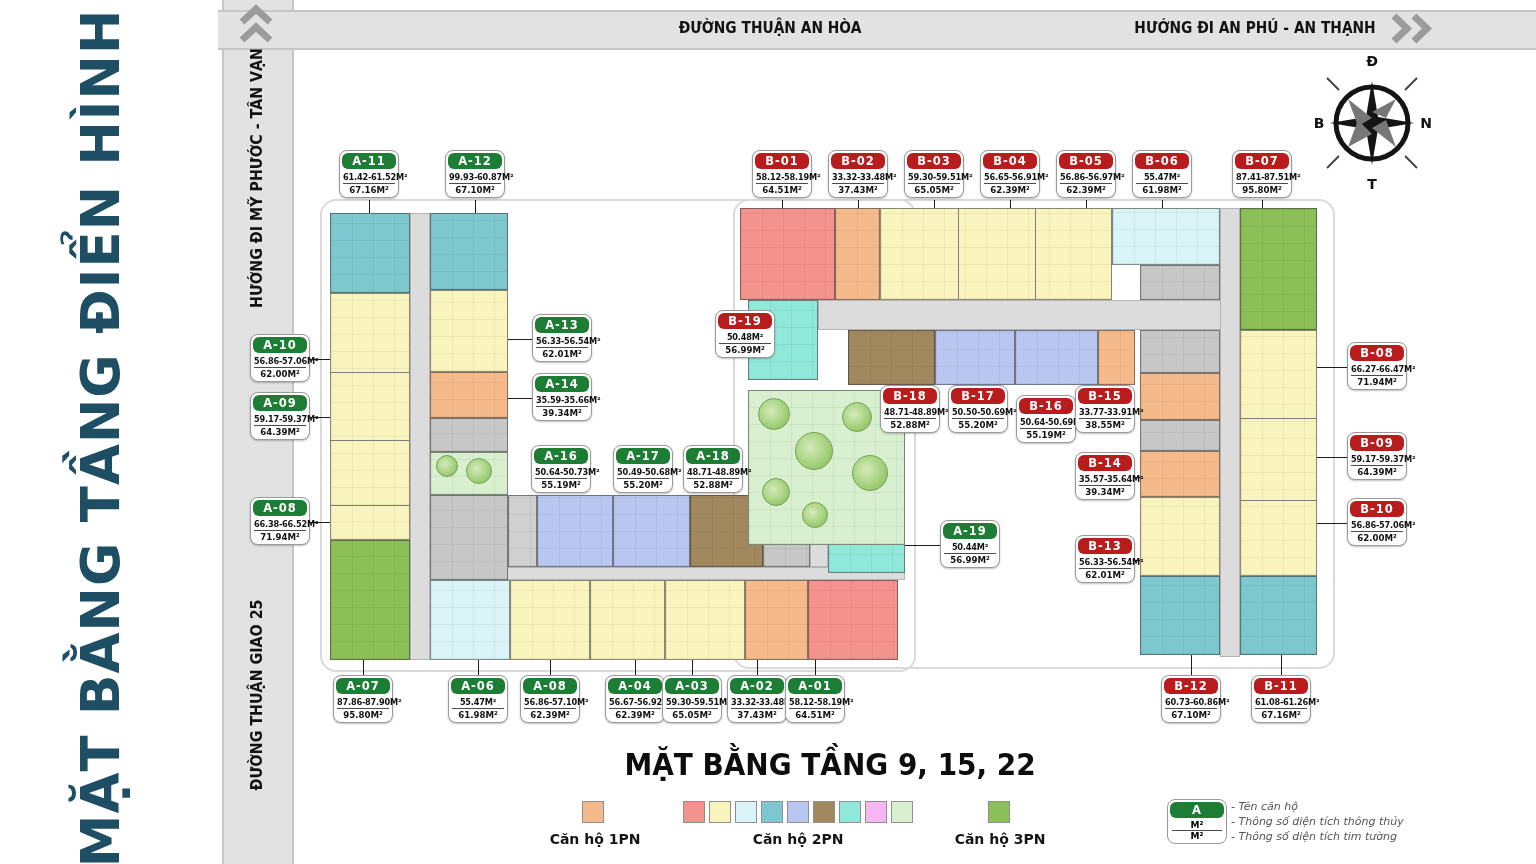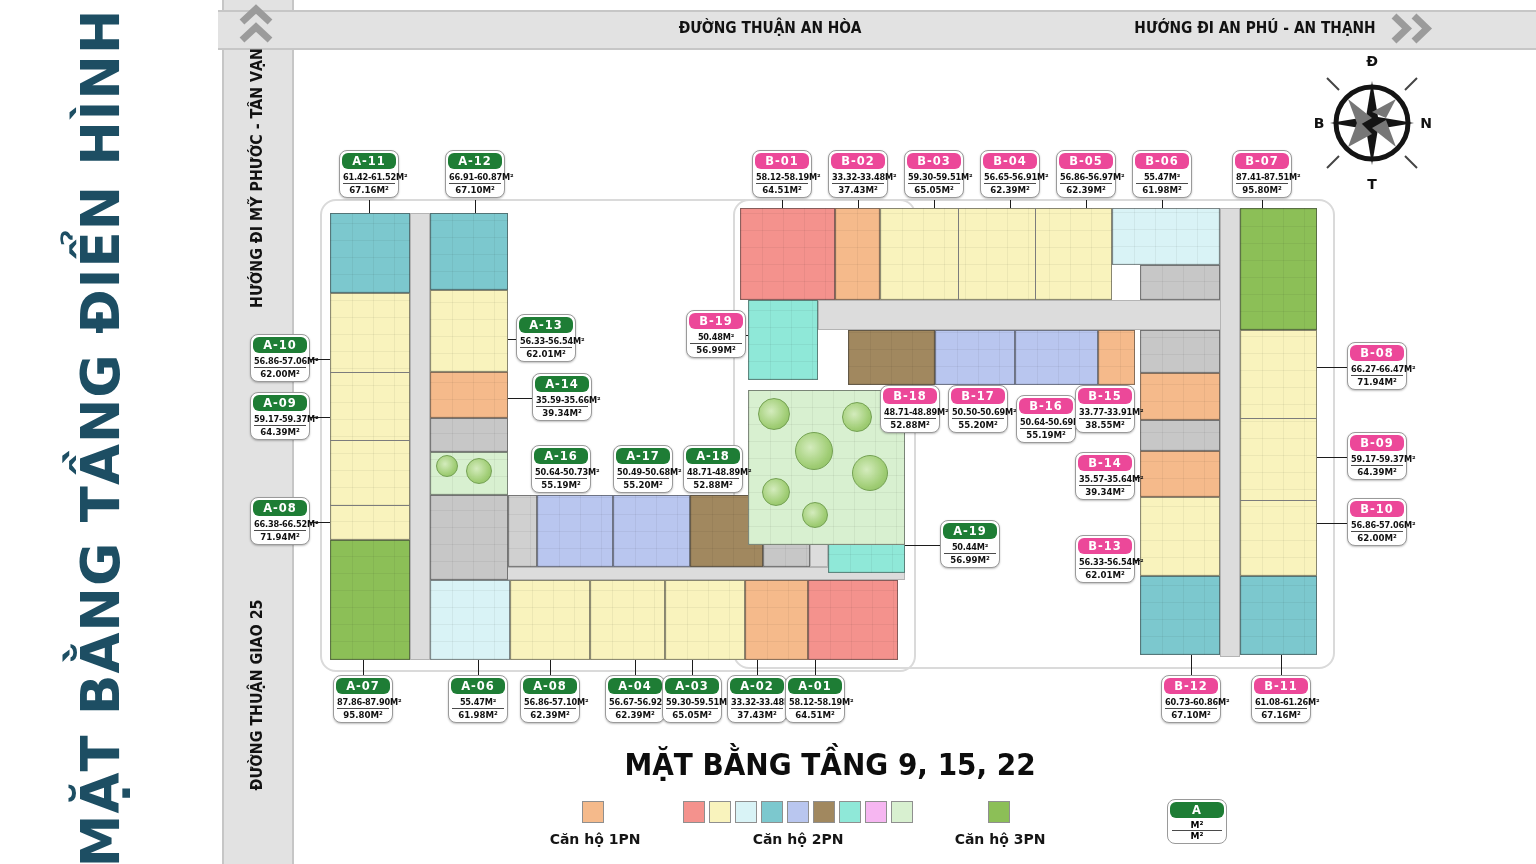--- a/index.html
+++ b/index.html
@@ -28,21 +28,21 @@
   .cor{position:absolute;background:#dcdcdc;border:1px solid rgba(120,120,120,.4);box-sizing:border-box;}
   .wall{position:absolute;background:#7c7c7c;}
   .tree{position:absolute;border-radius:50%;border:1px solid #6b9a47;opacity:.92;
         background:radial-gradient(circle at 40% 40%,#d4ecbc,#9ccb6e 62%,#7fb254);}
   
   .tag{position:absolute;width:58px;background:#ffffff;border:1px solid #9a9a9a;border-radius:8px;
        box-shadow:0 1px 2px rgba(0,0,0,.25);text-align:center;padding-bottom:2px;z-index:5;}
   .tag-head{margin:2px;border-radius:6px;color:#fff;font-weight:bold;font-size:11.5px;
             letter-spacing:1px;padding:1px 0;}
   .tag-head.ha{background:#1e7d35;}
-  .tag-head.hb{background:#ec4899;}
+  .tag-head.hb{background:#b91c1c;}
   .tag-net{font-size:8.2px;font-weight:bold;color:#111;border-bottom:1px solid #4a4a4a;
            margin:0 3px;padding:1px 0;white-space:nowrap;letter-spacing:-.2px;}
   .tag-gross{font-size:8.6px;font-weight:bold;color:#111;padding-top:1px;white-space:nowrap;}
   .ld{position:absolute;background:#1c1c1c;z-index:4;}
   
   .sw-row{position:absolute;display:flex;gap:4px;}
   .sw{width:22px;height:22px;border:1px solid #8f8f8f;box-sizing:border-box;}
   .leg-label{position:absolute;transform:translateX(-50%);font-size:14px;font-weight:bold;color:#151515;white-space:nowrap;}
   .keybox{position:absolute;left:1167px;top:799px;width:58px;background:#fff;border:1px solid #9a9a9a;
           border-radius:8px;text-align:center;padding-bottom:2px;}
@@ -195,21 +195,21 @@
   <div class="ld" style="left:1191px;top:655px;width:1px;height:20px;"></div>
   <div class="ld" style="left:1281px;top:655px;width:1px;height:20px;"></div>
 
   <div class="tag" style="left:339px;top:150px">
       <div class="tag-head ha">A-11</div>
       <div class="tag-net">61.42-61.52M²</div>
       <div class="tag-gross">67.16M²</div>
     </div>
   <div class="tag" style="left:445px;top:150px">
       <div class="tag-head ha">A-12</div>
-      <div class="tag-net">66.91-60.87M²</div>
+      <div class="tag-net">99.93-60.87M²</div>
       <div class="tag-gross">67.10M²</div>
     </div>
   <div class="tag" style="left:752px;top:150px">
       <div class="tag-head hb">B-01</div>
       <div class="tag-net">58.12-58.19M²</div>
       <div class="tag-gross">64.51M²</div>
     </div>
   <div class="tag" style="left:828px;top:150px">
       <div class="tag-head hb">B-02</div>
       <div class="tag-net">33.32-33.48M²</div>
@@ -248,31 +248,31 @@
   <div class="tag" style="left:250px;top:392px">
       <div class="tag-head ha">A-09</div>
       <div class="tag-net">59.17-59.37M²</div>
       <div class="tag-gross">64.39M²</div>
     </div>
   <div class="tag" style="left:250px;top:497px">
       <div class="tag-head ha">A-08</div>
       <div class="tag-net">66.38-66.52M²</div>
       <div class="tag-gross">71.94M²</div>
     </div>
-  <div class="tag" style="left:516px;top:314px">
+  <div class="tag" style="left:532px;top:314px">
       <div class="tag-head ha">A-13</div>
       <div class="tag-net">56.33-56.54M²</div>
       <div class="tag-gross">62.01M²</div>
     </div>
   <div class="tag" style="left:532px;top:373px">
       <div class="tag-head ha">A-14</div>
       <div class="tag-net">35.59-35.66M²</div>
       <div class="tag-gross">39.34M²</div>
     </div>
-  <div class="tag" style="left:686px;top:310px">
+  <div class="tag" style="left:715px;top:310px">
       <div class="tag-head hb">B-19</div>
       <div class="tag-net">50.48M²</div>
       <div class="tag-gross">56.99M²</div>
     </div>
   <div class="tag" style="left:880px;top:385px">
       <div class="tag-head hb">B-18</div>
       <div class="tag-net">48.71-48.89M²</div>
       <div class="tag-gross">52.88M²</div>
     </div>
   <div class="tag" style="left:948px;top:385px">
@@ -400,14 +400,19 @@
   <div class="sw-row" style="left:988px;top:801px;">
       <div class="sw" style="background-color: rgb(140, 191, 87);"></div>
     </div>
   <div class="leg-label" style="left:1000px;top:831px;">Căn hộ 3PN</div>
 
   <div class="keybox">
     <div class="tag-head ha">A</div>
     <div class="m first">M²</div>
     <div class="m">M²</div>
   </div>
+  <div class="keynotes">
+    <div>- Tên căn hộ</div>
+    <div>- Thông số diện tích thông thủy</div>
+    <div>- Thông số diện tích tim tường</div>
+  </div>
 
 </div>
 
 </body></html>

